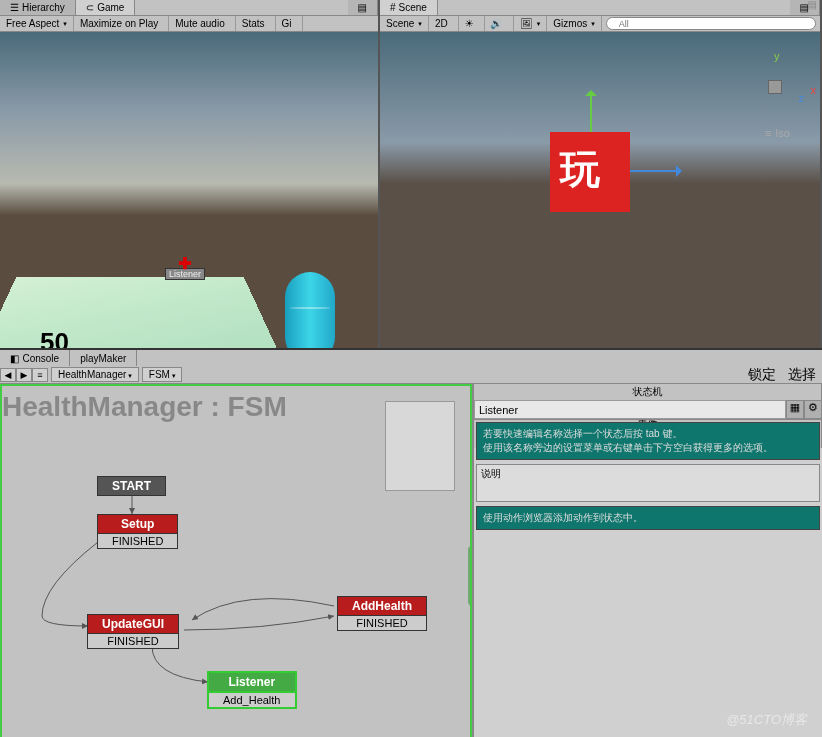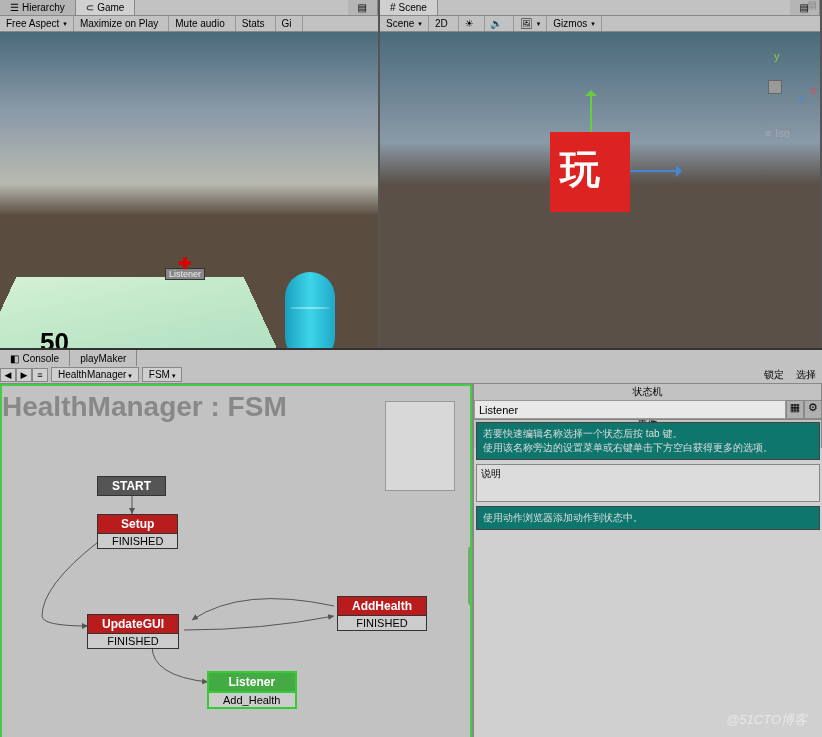--- a/index.html
+++ b/index.html
@@ -40,21 +40,21 @@
 .arrow-right { position: absolute; right: -50px; top: 48%; width: 50px; height: 2px; background: #48d; }
 .arrow-right:after { content: ""; position: absolute; right: -8px; top: -5px; border: 6px solid transparent; border-left-color: #48d; }
 .mini-tabs { display: flex; height: 16px; background: #c2c2c2; }
 .mini-tabs .tab { background: #c2c2c2; }
 .bottom { display: flex; height: calc(100% - 366px); }
 .pm-toolbar { display: flex; height: 18px; background: #c2c2c2; border-bottom: 1px solid #888; align-items: center; }
 .nav-btns { display: flex; gap: 0; }
 .nav-btn { width: 16px; height: 14px; border: 1px solid #888; background: #d0d0d0; font-size: 9px; display: flex; align-items: center; justify-content: center; }
 .pm-dd { padding: 1px 6px; border: 1px solid #888; margin-left: 3px; font-size: 10px; background: #d0d0d0; }
 .pm-dd:after { content: " ▾"; font-size: 7px; }
-.pm-lbl { padding: 1px 6px; font-size: 10px; }
+.pm-lbl { padding: 1px 6px; font-size: 14px; }
 .canvas { flex: 1; background: #c2c2c2; border: 2px solid #4c4; position: relative; overflow: hidden; }
 .canvas-title { font-size: 28px; font-weight: bold; color: #888; position: absolute; left: 0; top: 5px; }
 .mini-map { position: absolute; right: 15px; top: 15px; width: 70px; height: 90px; background: #d8d8d8; border: 1px solid #999; }
 .node { position: absolute; text-align: center; font-size: 12px; }
 .node .head { background: #b91c1c; color: #fff; font-weight: bold; padding: 2px 14px; border: 1px solid #333; }
 .node .event { background: #ccc; padding: 1px 14px; border: 1px solid #333; border-top: none; font-size: 11px; }
 .start .head { background: #555; }
 .listener-node .head { background: #4a4; border: 2px solid #3c3; }
 .listener-node .event { border: 2px solid #3c3; border-top: none; }
 .inspector { width: 350px; background: #d0d0d0; border-left: 2px solid #888; display: flex; flex-direction: column; }
@@ -108,20 +108,23 @@
       <div style="flex:1"></div>
       <div class="tab no-arrow">▤</div>
     </div>
     <div class="toolbar">
       <div class="tb-item">Scene</div>
       <div class="tb-item no-arrow">2D</div>
       <div class="tb-item no-arrow">☀</div>
       <div class="tb-item no-arrow">🔊</div>
       <div class="tb-item">🖼</div>
       <div class="tb-item">Gizmos</div>
+      <div class="search-box">
+          <input type="text" placeholder="All" style="">
+        </div>
     </div>
     <div class="viewport scene-vp">
       <div class="gizmo3d">
         <div class="cube"></div>
         <span class="ay">y</span>
         <span class="ax">x</span>
         <span class="az">z</span>
       </div>
       <div class="iso">Iso</div>
       <div class="scene-obj">

